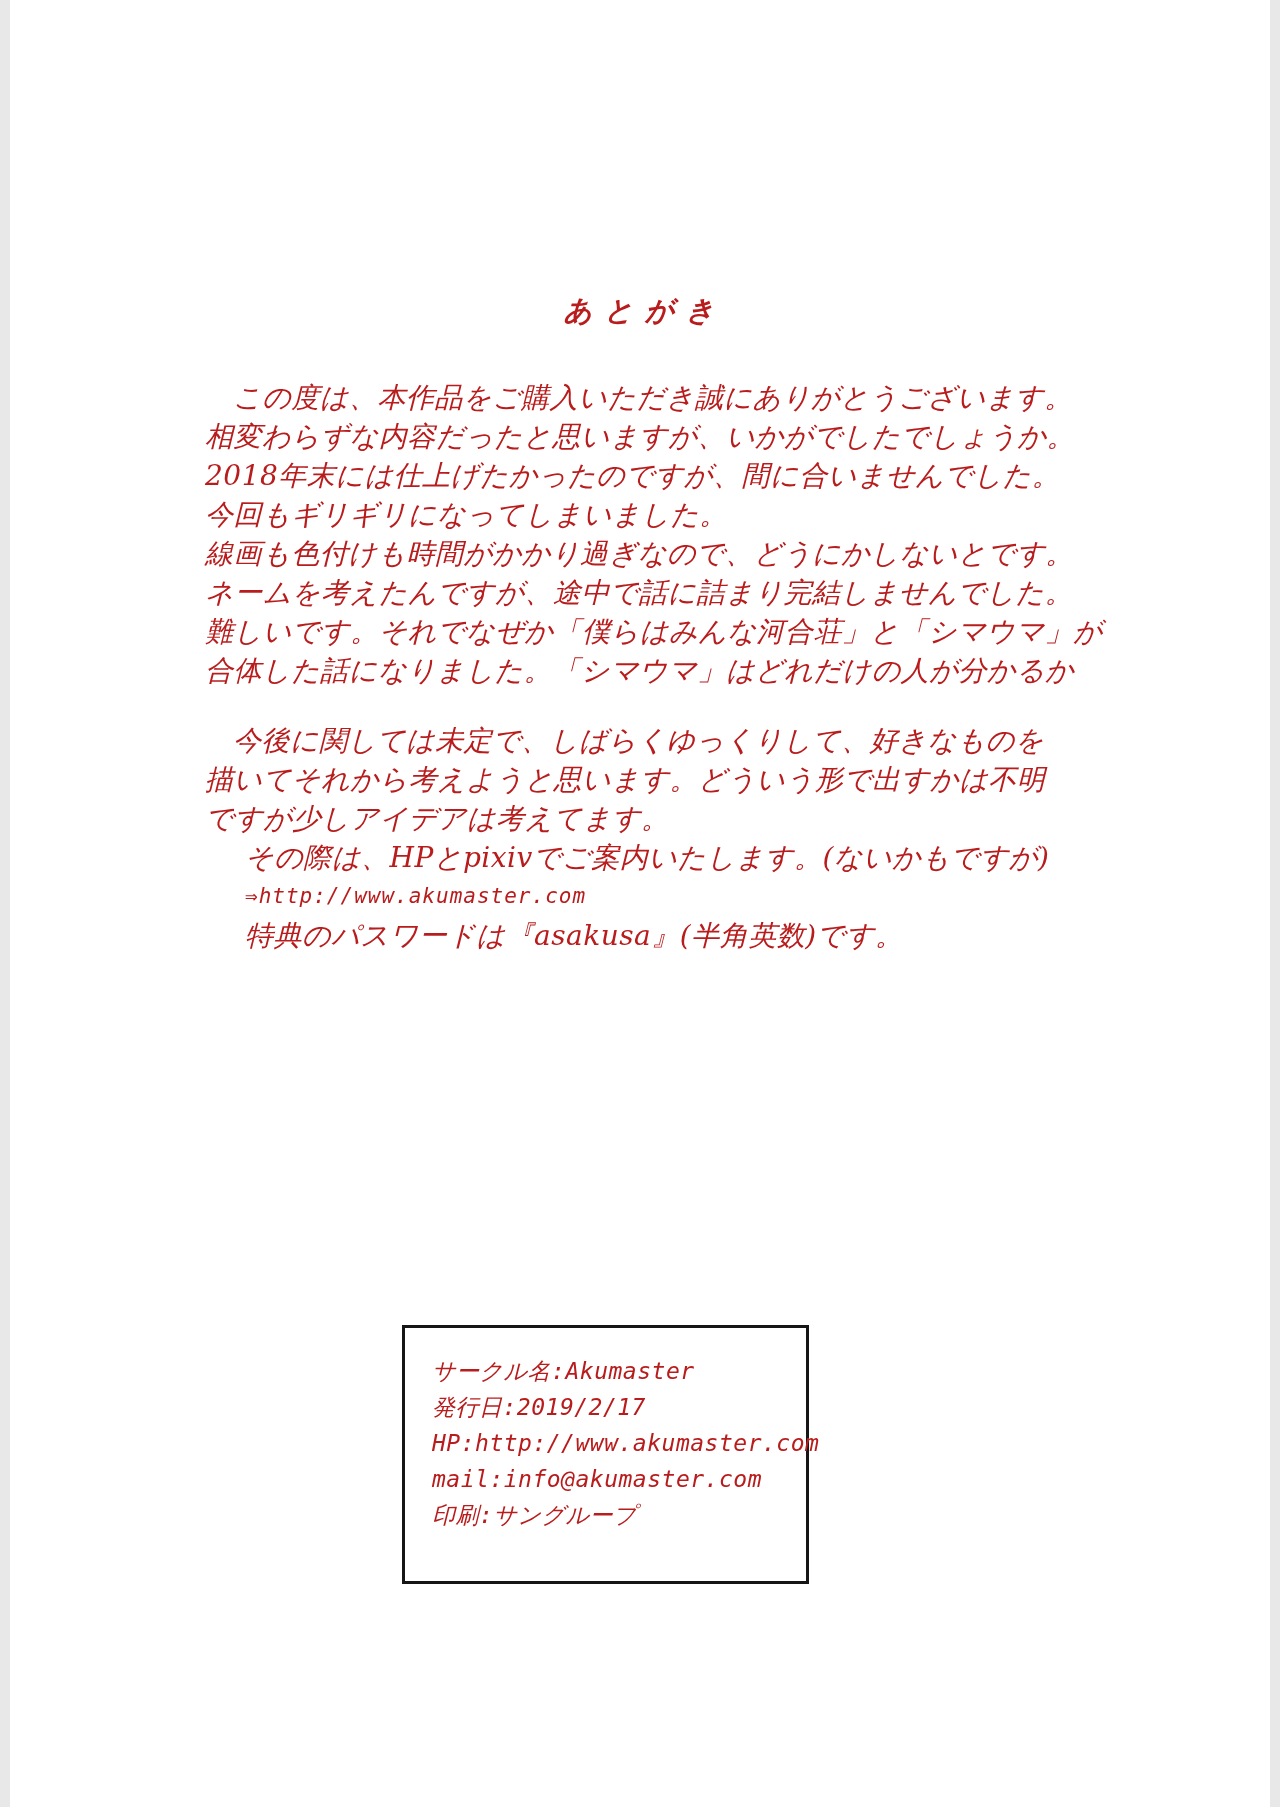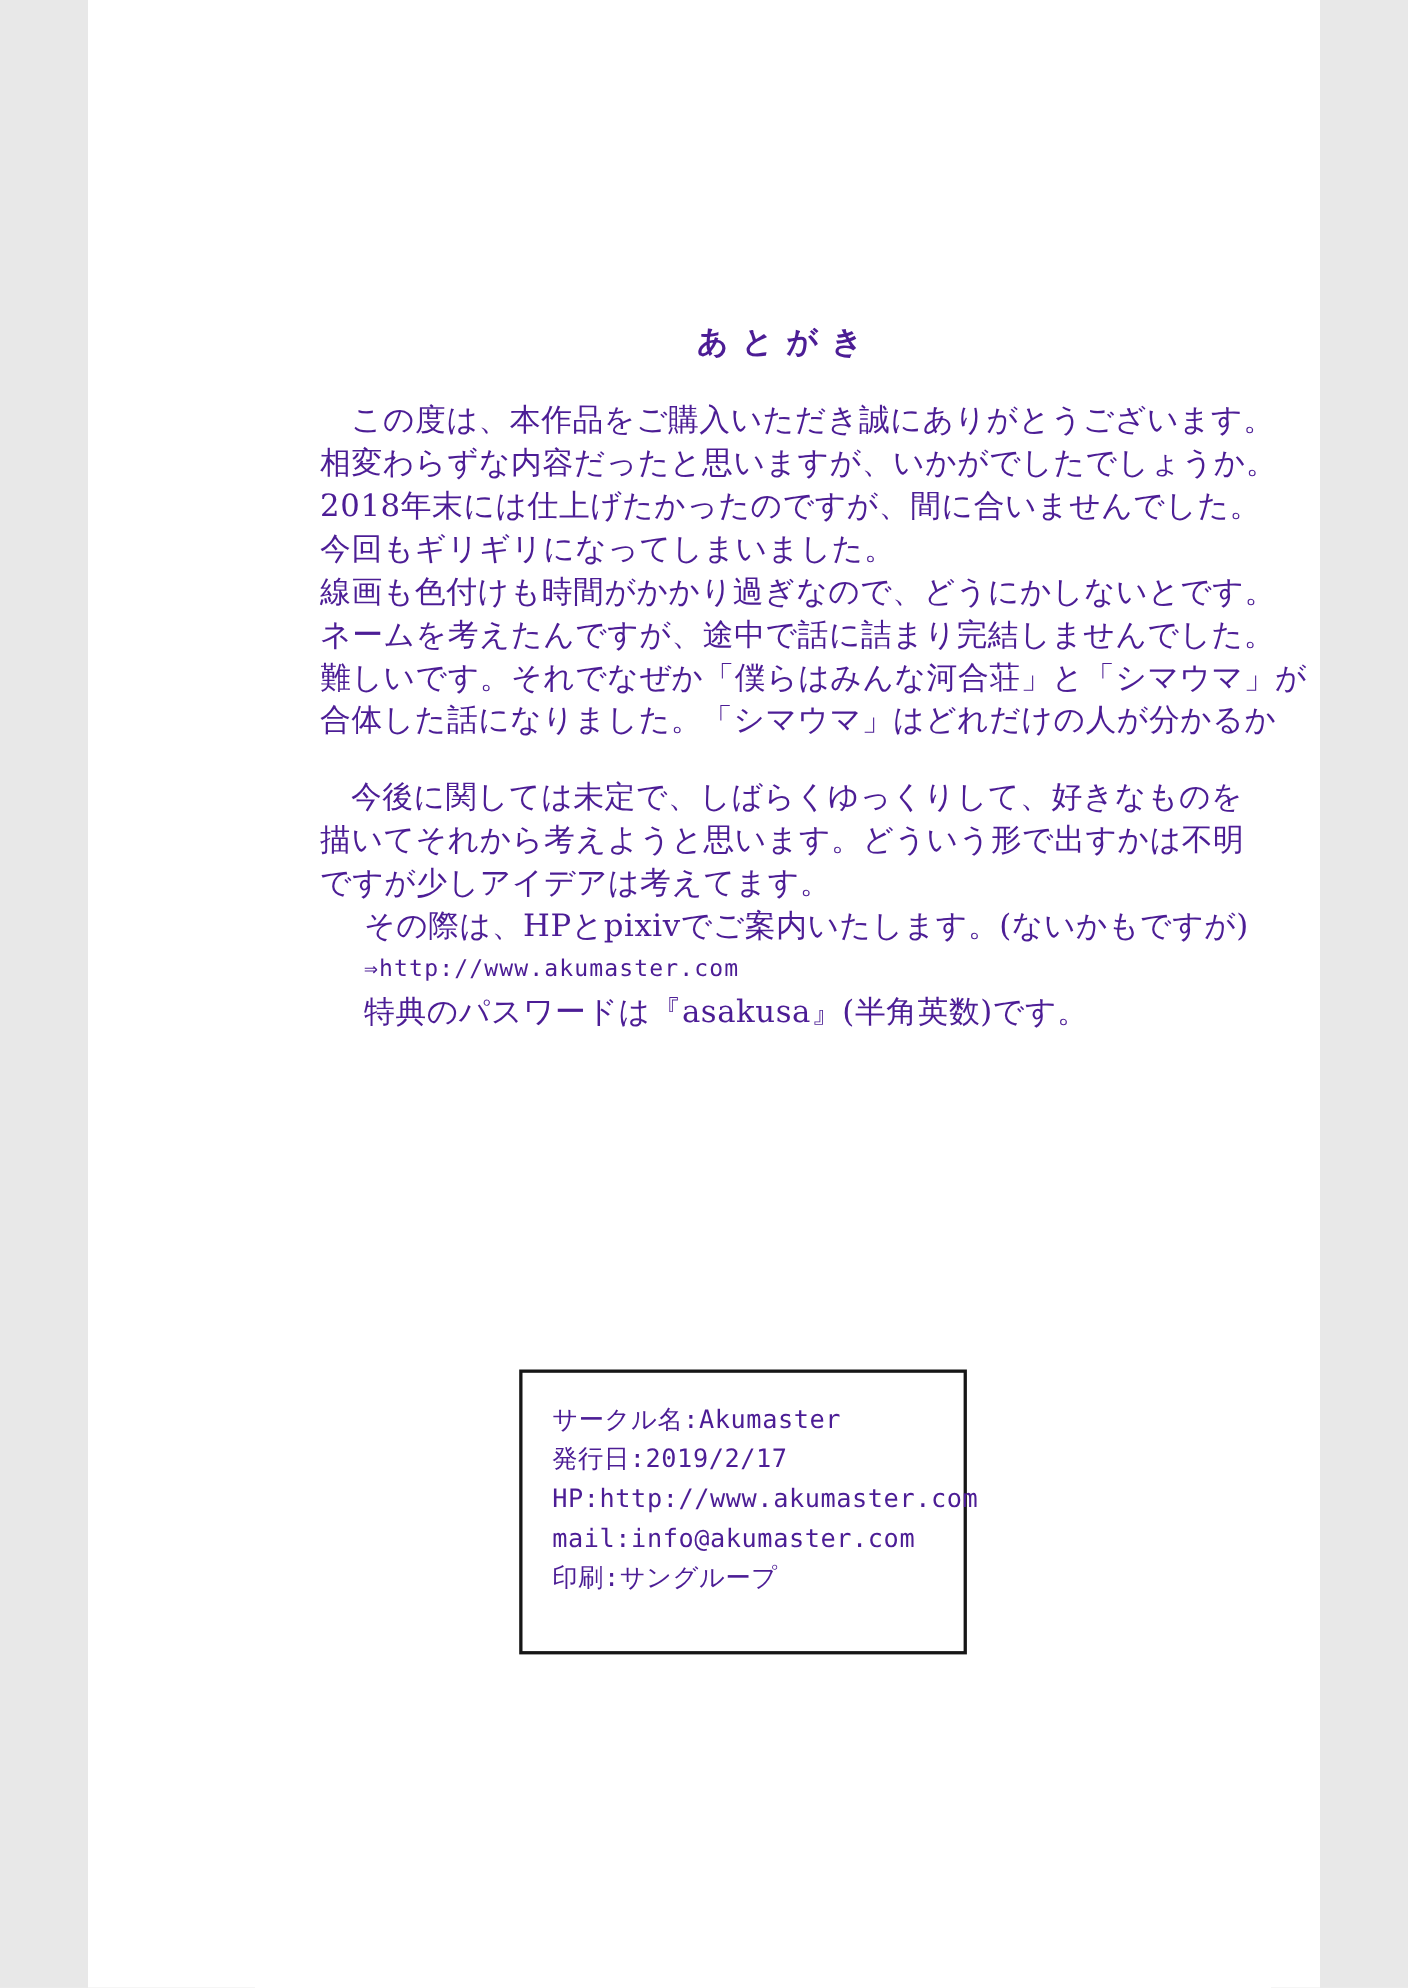--- a/index.html
+++ b/index.html
@@ -1,61 +1,61 @@
 <!DOCTYPE html>
 <html><head>
 <meta charset="utf-8">
 <style>
   html, body { margin: 0; padding: 0; background: #e8e8e8; }
   .page {
     position: relative;
-    width: 1120px;
+    width: 1260px;
     height: 1807px;
     margin: 0 auto;
     background: #ffffff;
-    color: #4c1d95;
+    color: #b91c1c;
     font-family: "DejaVu Serif", "Liberation Serif", serif;
     overflow: hidden;
+    font-style: italic;
   }
   .title {
     position: absolute;
     top: 294px;
     left: 195px;
     width: 868px;
     text-align: center;
     font-size: 28px;
     line-height: 34px;
     letter-spacing: 12px;
     text-indent: 12px;
     font-weight: bold;
   }
   .body-text {
     position: absolute;
-    top: 362px;
+    top: 378px;
     left: 195px;
     width: 890px;
     font-size: 28px;
     line-height: 39px;
     letter-spacing: 0.5px;
-    margin-left: 16px;
   }
   .line { white-space: nowrap; }
   .indent { text-indent: 28px; }
   .gap-sm { margin-top: 31px; }
   .gap-md { margin-top: 38px; }
   .hang { padding-left: 40px; }
   .url-line {
     font-family: "DejaVu Sans Mono", "Liberation Mono", monospace;
     font-size: 21px;
     letter-spacing: 1px;
   }
   .colophon {
     position: absolute;
     left: 392px;
-    top: 1245px;
+    top: 1325px;
     width: 407px;
     height: 259px;
     box-sizing: border-box;
     border: 3px solid #161616;
     padding: 25px 0 0 27px;
     font-family: "DejaVu Sans Mono", "Liberation Mono", monospace;
     font-size: 23px;
     line-height: 36px;
   }
   .colophon .line { letter-spacing: 0.5px; }

